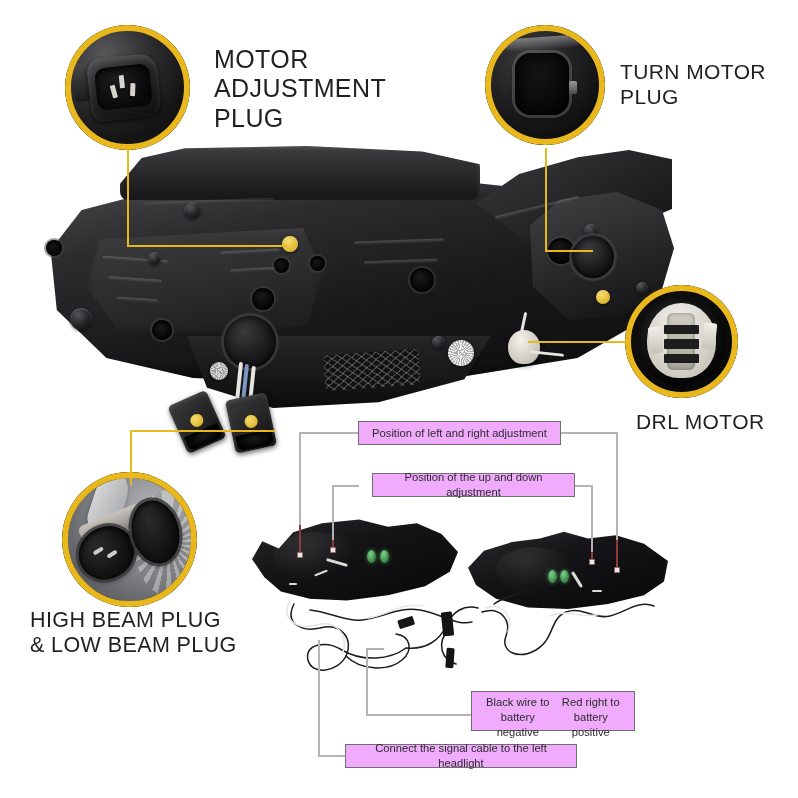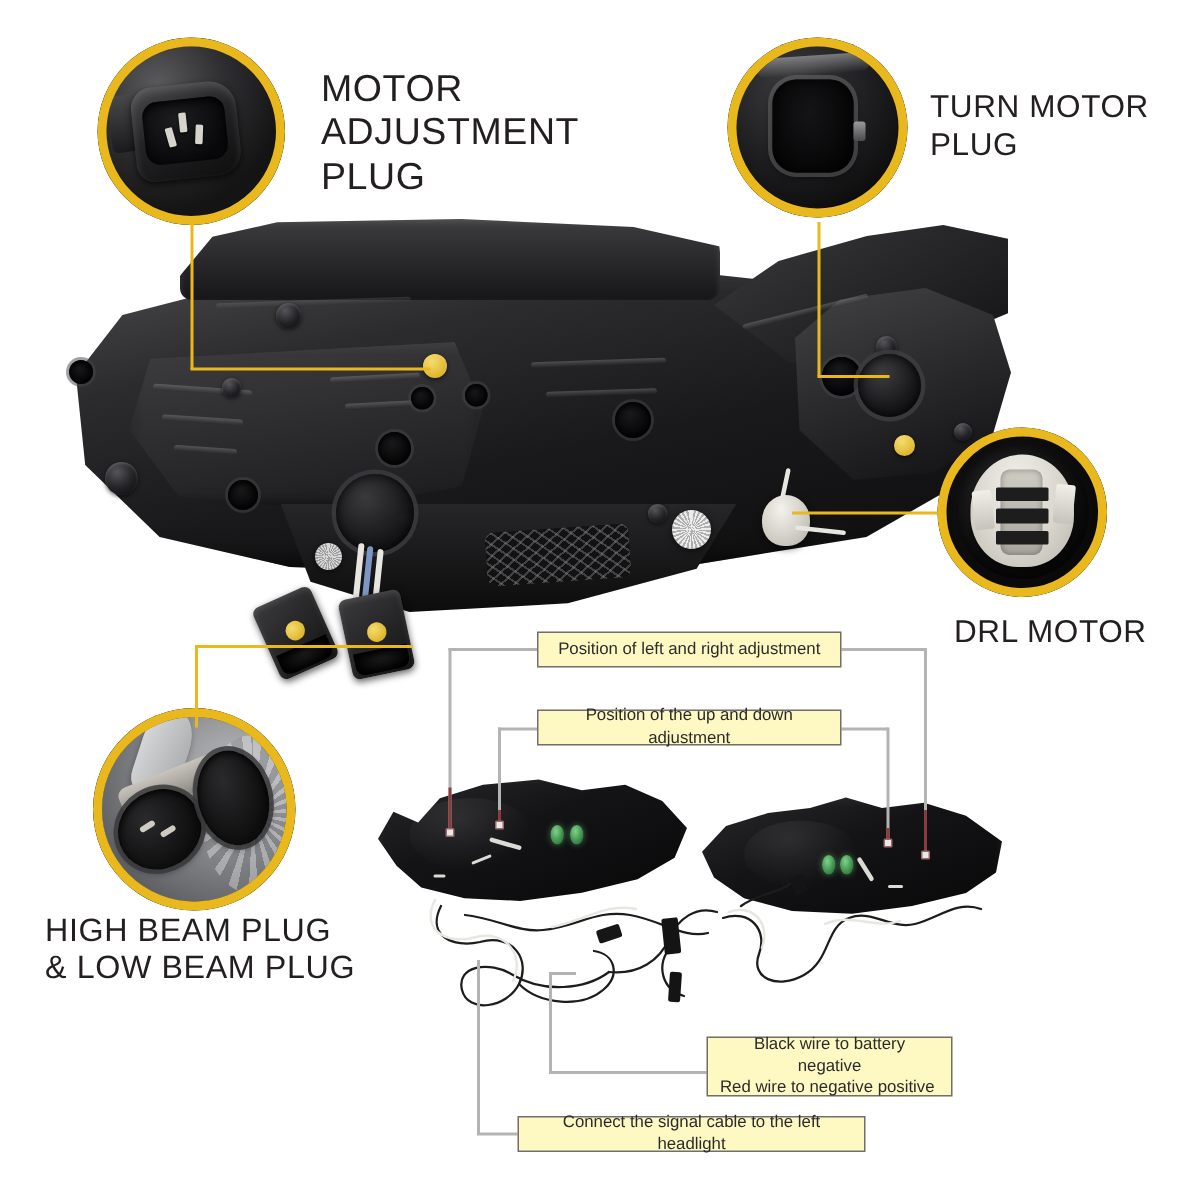--- a/index.html
+++ b/index.html
@@ -39,21 +39,21 @@
   }
 
   
   .ylead { position: absolute; background: #e9b81c; z-index: 3; }
   .ylead.v { width: 2px; }
   .ylead.h { height: 2px; }
 
   
   .gbox {
     position: absolute;
-    background: #fef9c3;
+    background: #f0abfc;
     border: 1.6px solid #6f6f6f;
     color: #2b2b2b;
     font-size: 11.2px;
     line-height: 1.32;
     display: flex;
     align-items: center;
     justify-content: center;
     text-align: center;
     padding: 3px 8px;
     z-index: 5;
@@ -563,26 +563,26 @@
   <div class="glead v" style="left:366px; top:648px; height:67px;"></div>
   <div class="glead h" style="left:366px; top:648px; width:18px;"></div>
 
   <div class="glead v" style="left:318px; top:640px; height:116px;"></div>
   <div class="glead h" style="left:318px; top:755px; width:28px;"></div>
 
   <div class="gbox" style="left:358px; top:421px; width:203px; height:24px;">
     <span>Position of left and right adjustment</span>
   </div>
 
-  <div class="gbox" style="left:358px; top:473px; width:203px; height:24px;">
+  <div class="gbox" style="left:372px; top:473px; width:203px; height:24px;">
     <span>Position of the up and down adjustment</span>
   </div>
 
-  <div class="gbox" style="left:471px; top:691px; width:164px; height:40px; flex-direction:column; align-items:flex-start;">
+  <div class="gbox" style="left:471px; top:691px; width:164px; height:40px; flex-direction:row; align-items:flex-start;">
     <span>Black wire to battery negative</span>
-    <span>Red wire to negative positive</span>
+    <span>Red right to battery positive</span>
   </div>
 
   <div class="gbox" style="left:345px; top:744px; width:232px; height:24px;">
     <span>Connect the signal cable to the left headlight</span>
   </div>
 
 </div>
 
 </body></html>

